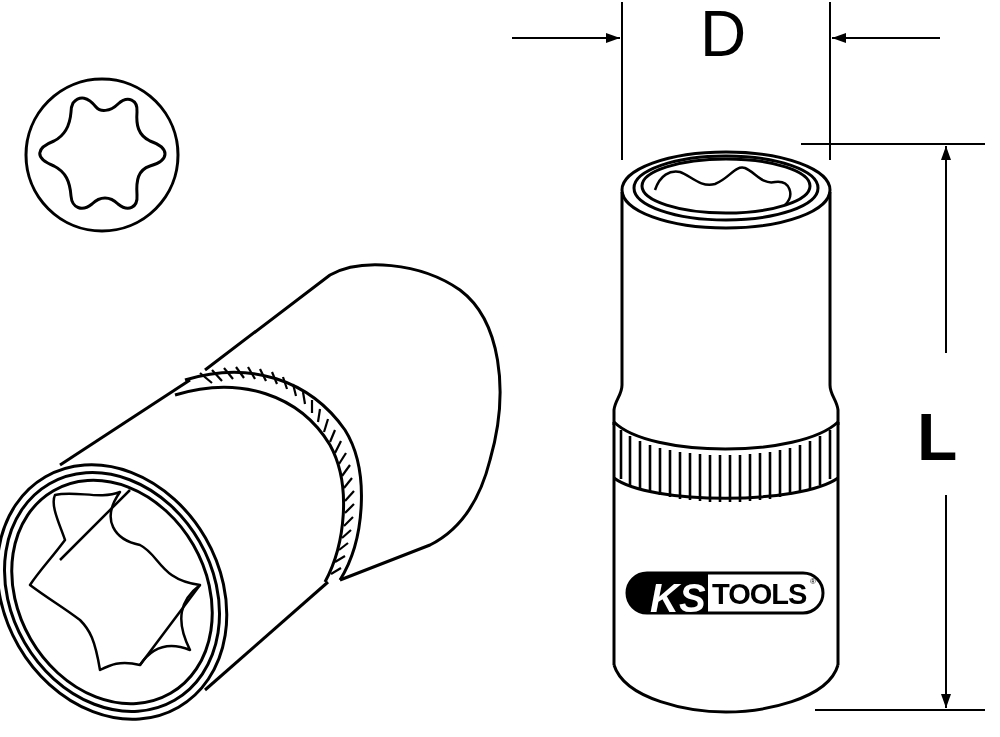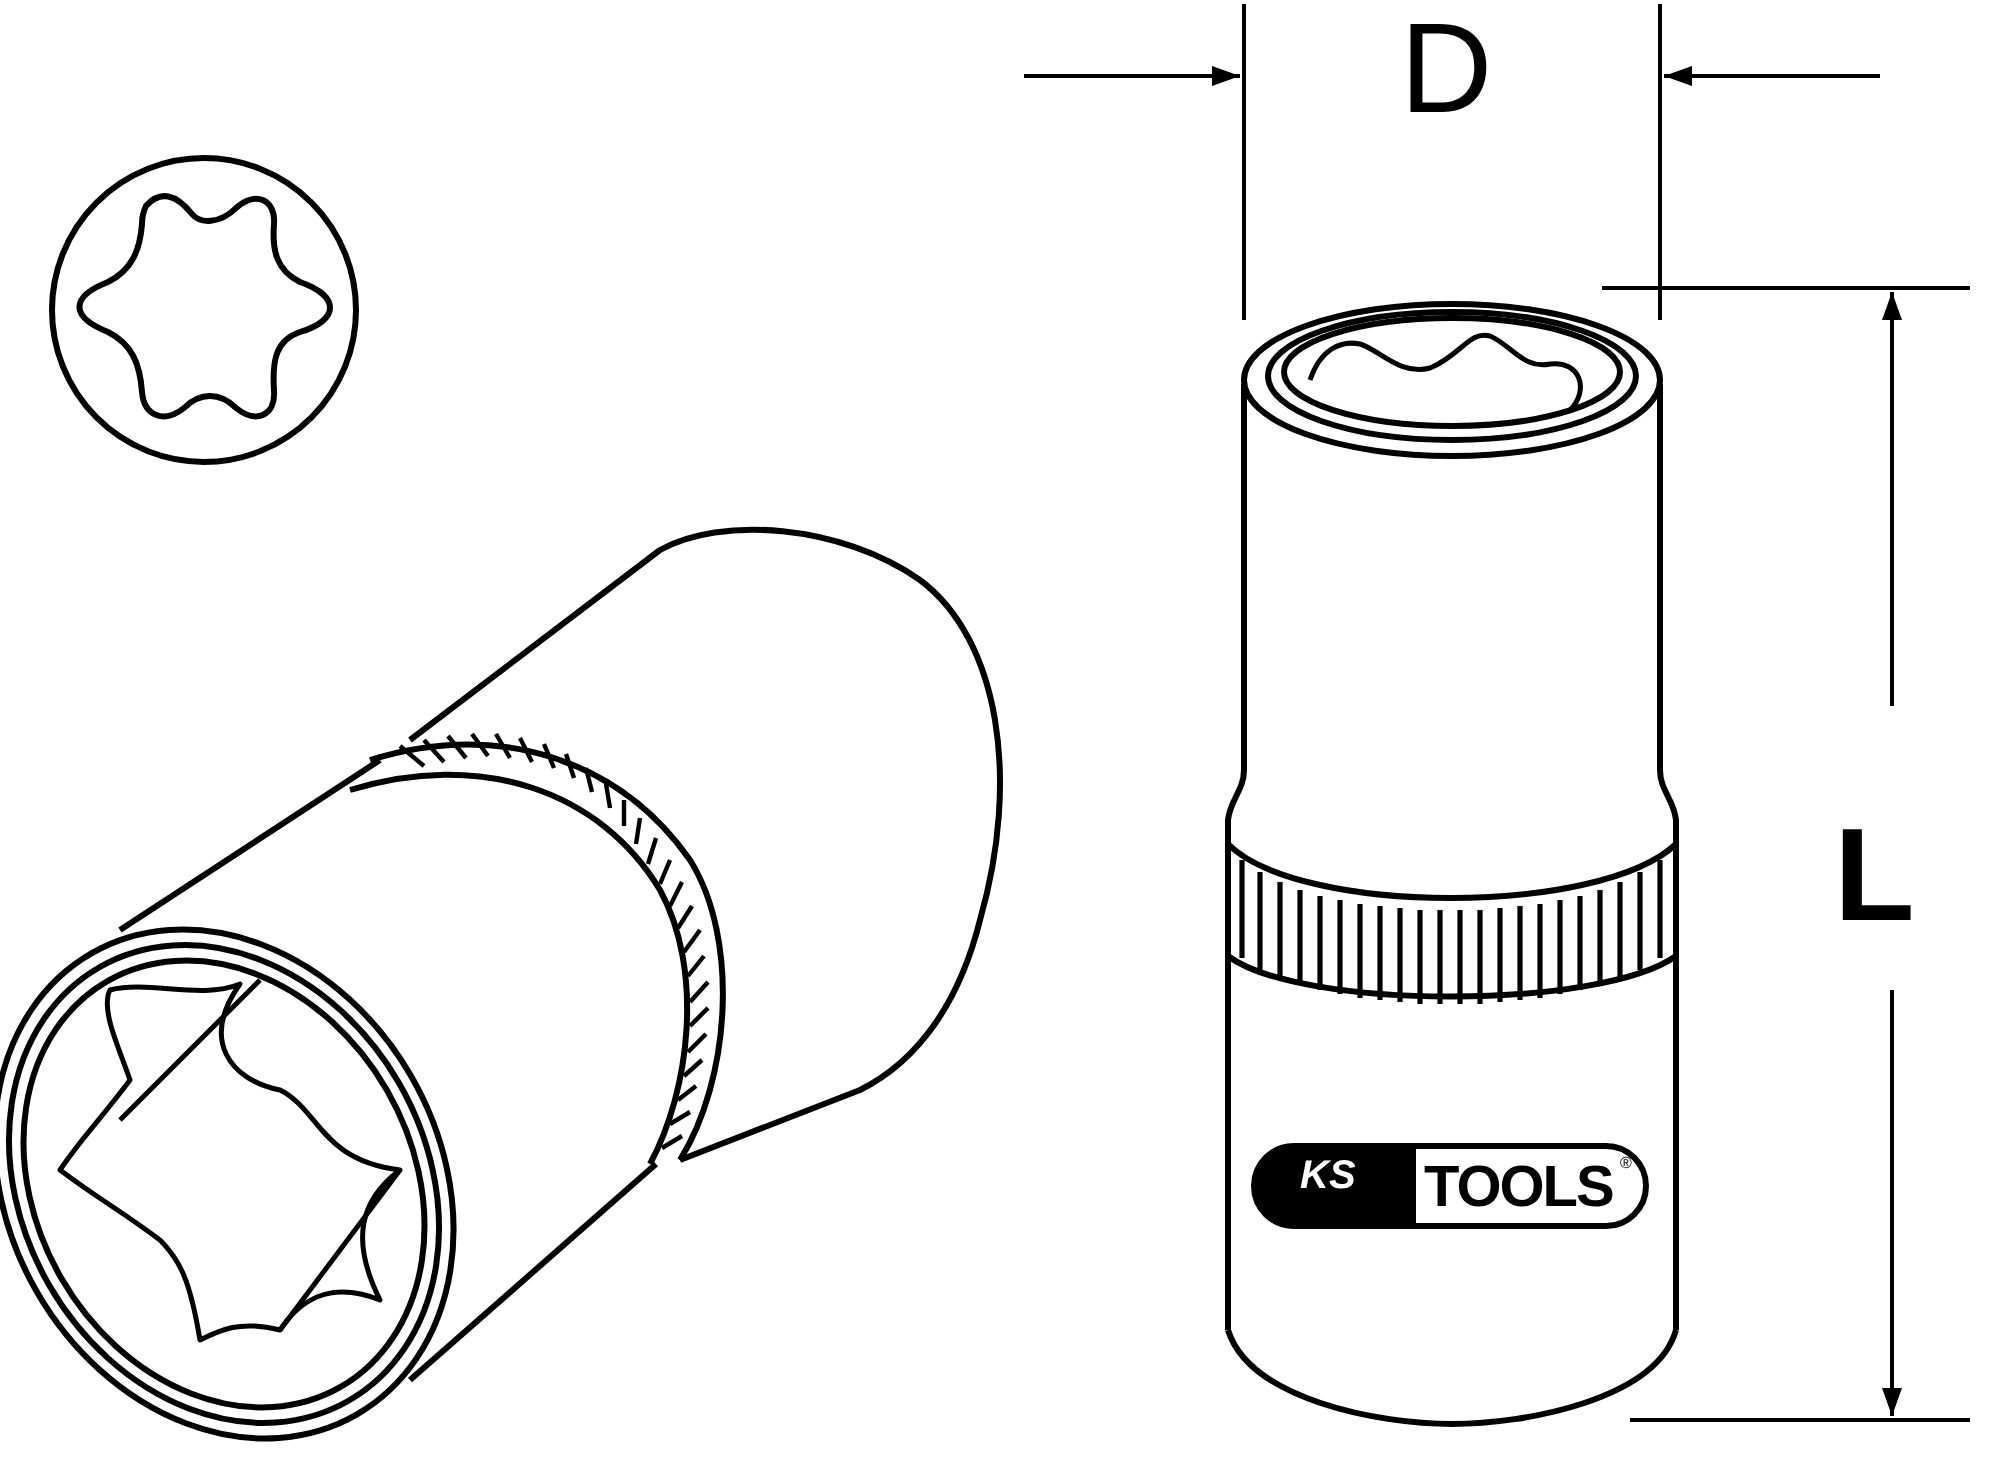--- a/index.html
+++ b/index.html
@@ -9,21 +9,21 @@
     position: absolute;
     font-family: "Liberation Sans", "DejaVu Sans", sans-serif;
     color: #000;
     line-height: 1;
   }
   #label-d { left: 700px; top: 2px; font-size: 64px; font-weight: normal; }
   #label-l { left: 917px; top: 404px; font-size: 66px; font-weight: bold; }
   .logo-ks {
     position: absolute;
     font-family: "Liberation Sans", "DejaVu Sans", sans-serif;
-    font-weight: bold; font-style: italic; color: #fff; font-size: 20px; line-height: 1;
+    font-weight: bold; font-style: italic; color: #fff; font-size: 40px; line-height: 1;
   }
   .logo-tools {
     position: absolute;
     font-family: "Liberation Sans", "DejaVu Sans", sans-serif;
     font-weight: bold; color: #000; font-size: 29px; line-height: 1; letter-spacing: -1px;
   }
   .logo-reg {
     position: absolute;
     font-family: "Liberation Sans", "DejaVu Sans", sans-serif;
     font-size: 8px; color: #000; line-height: 1;

